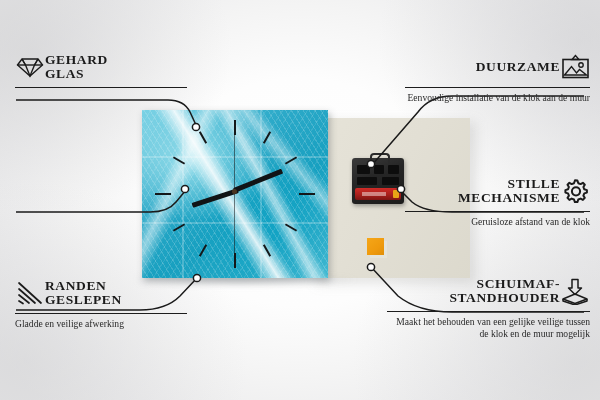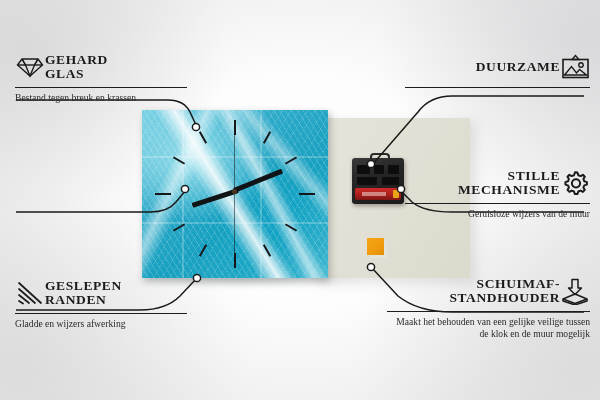--- a/index.html
+++ b/index.html
@@ -45,21 +45,21 @@
     font-family:"Liberation Serif", serif;
     font-size:9.6px;line-height:11.6px;color:#2a2a2a;margin-top:4px;
   }
   .feature.right .fdesc{text-align:right;}
 
   
   #f-gehard{left:15px;top:52px;width:172px;}
   #f-print {left:15px;top:170px;width:172px;}
   #f-randen{left:15px;top:278px;width:172px;}
   #f-handgreep{right:10px;top:52px;width:185px;margin-left:32px;}
-  #f-mechanisme{right:10px;top:168px;width:185px;padding-left:20px;}
+  #f-mechanisme{right:10px;top:176px;width:185px;padding-left:20px;}
   #f-houder{right:10px;top:276px;width:203px;}
 
   
   #product{position:absolute;left:130px;top:110px;width:340px;height:190px;}
   #backplate{
     position:absolute;left:190px;top:8px;width:150px;height:160px;
     background:linear-gradient(120deg,#e6e3d8 0%,#e2dfd4 45%,#dcd9cd 100%);
   }
   #backplate-shadow{
     position:absolute;left:186px;top:12px;width:160px;height:162px;
@@ -233,75 +233,75 @@
           <path d="M1.5 10 L26.5 10"></path>
           <path d="M9.5 10 L6 4 M18.5 10 L22 4"></path>
         </svg>
       </span>
       <div class="ftitle">
         <div>GEHARD</div>
         <div>GLAS</div>
       </div>
     </div>
     <div class="rule"></div>
-    <div class="fdesc">Bestand tegen breuk en krassen</div>
   </div>
 
 
   <div class="feature left" id="f-randen">
     <div class="head">
       <span class="ficon">
         <svg width="27" height="24" viewBox="0 0 27 24" stroke="#1b1b1b" stroke-width="1.7" fill="none" stroke-linecap="round">
           <path d="M2 2 L24 22"></path>
           <path d="M2 8 L18 22"></path>
           <path d="M2 14 L12 22"></path>
           <path d="M2 20 L6 22.5"></path>
         </svg>
       </span>
       <div class="ftitle">
+        <div>RANDEN</div>
         <div>GESLEPEN</div>
-        <div>RANDEN</div>
-      </div>
-    </div>
-    <div class="rule"></div>
-    <div class="fdesc">Gladde en wijzers afwerking</div>
+      </div>
+    </div>
+    <div class="rule"></div>
+    <div class="fdesc">Gladde en veilige afwerking</div>
   </div>
 
   <div class="feature right" id="f-handgreep">
     <div class="head">
       <div class="ftitle" style="flex:1 1 auto;">
         <div>DUURZAME</div>
       </div>
       <span class="ficon">
         <svg width="29" height="26" viewBox="0 0 29 26" fill="none" stroke="#1b1b1b" stroke-width="1.4">
           <path d="M14.5 1.5 L11 5.5 L18 5.5 Z"></path>
           <rect x="2" y="5.5" width="25" height="18" stroke-width="1.6"></rect>
           <circle cx="20" cy="11" r="2.2"></circle>
           <path d="M3.5 21 L10.5 12.5 L15.5 19 L18.5 15.5 L25.5 21 Z" fill="none"></path>
         </svg>
       </span>
     </div>
     <div class="rule"></div>
+    <div class="fdesc">Eenvoudige installatie van de klok aan de muur</div>
   </div>
 
   <div class="feature right" id="f-mechanisme">
     <div class="head">
       <div class="ftitle" style="flex:1 1 auto;">
         <div>STILLE</div>
         <div>MECHANISME</div>
       </div>
       <span class="ficon">
         <svg width="28" height="28" viewBox="0 0 28 28" fill="none" stroke="#1b1b1b" stroke-width="2">
           <path d="M14 3.2 L16.4 3.6 L17.3 6.2 L19.6 7.1 L21.9 5.8 L23.8 7.8 L22.4 10 L23.3 12.3 L25.9 13.1 L25.9 15.6 L23.3 16.4 L22.4 18.7 L23.8 20.9 L21.9 22.9 L19.6 21.6 L17.3 22.5 L16.4 25.1 L13.9 25.1 L13 22.5 L10.7 21.6 L8.4 22.9 L6.5 20.9 L7.9 18.7 L7 16.4 L4.4 15.6 L4.4 13.1 L7 12.3 L7.9 10 L6.5 7.8 L8.4 5.8 L10.7 7.1 L13 6.2 Z" stroke-linejoin="round"></path>
           <circle cx="15" cy="14.3" r="4.1"></circle>
         </svg>
       </span>
     </div>
     <div class="rule"></div>
-    <div class="fdesc">Geruisloze wijzers van de muur</div>
+    <div class="fdesc">Geruisloze afstand van de klok</div>
   </div>
 
   <div class="feature right" id="f-houder">
     <div class="head">
       <div class="ftitle" style="flex:1 1 auto;">
         <div>SCHUIMAF-</div>
         <div>STANDHOUDER</div>
       </div>
       <span class="ficon">
         <svg width="28" height="27" viewBox="0 0 28 27" fill="none" stroke="#1b1b1b" stroke-width="1.5" stroke-linejoin="round">

